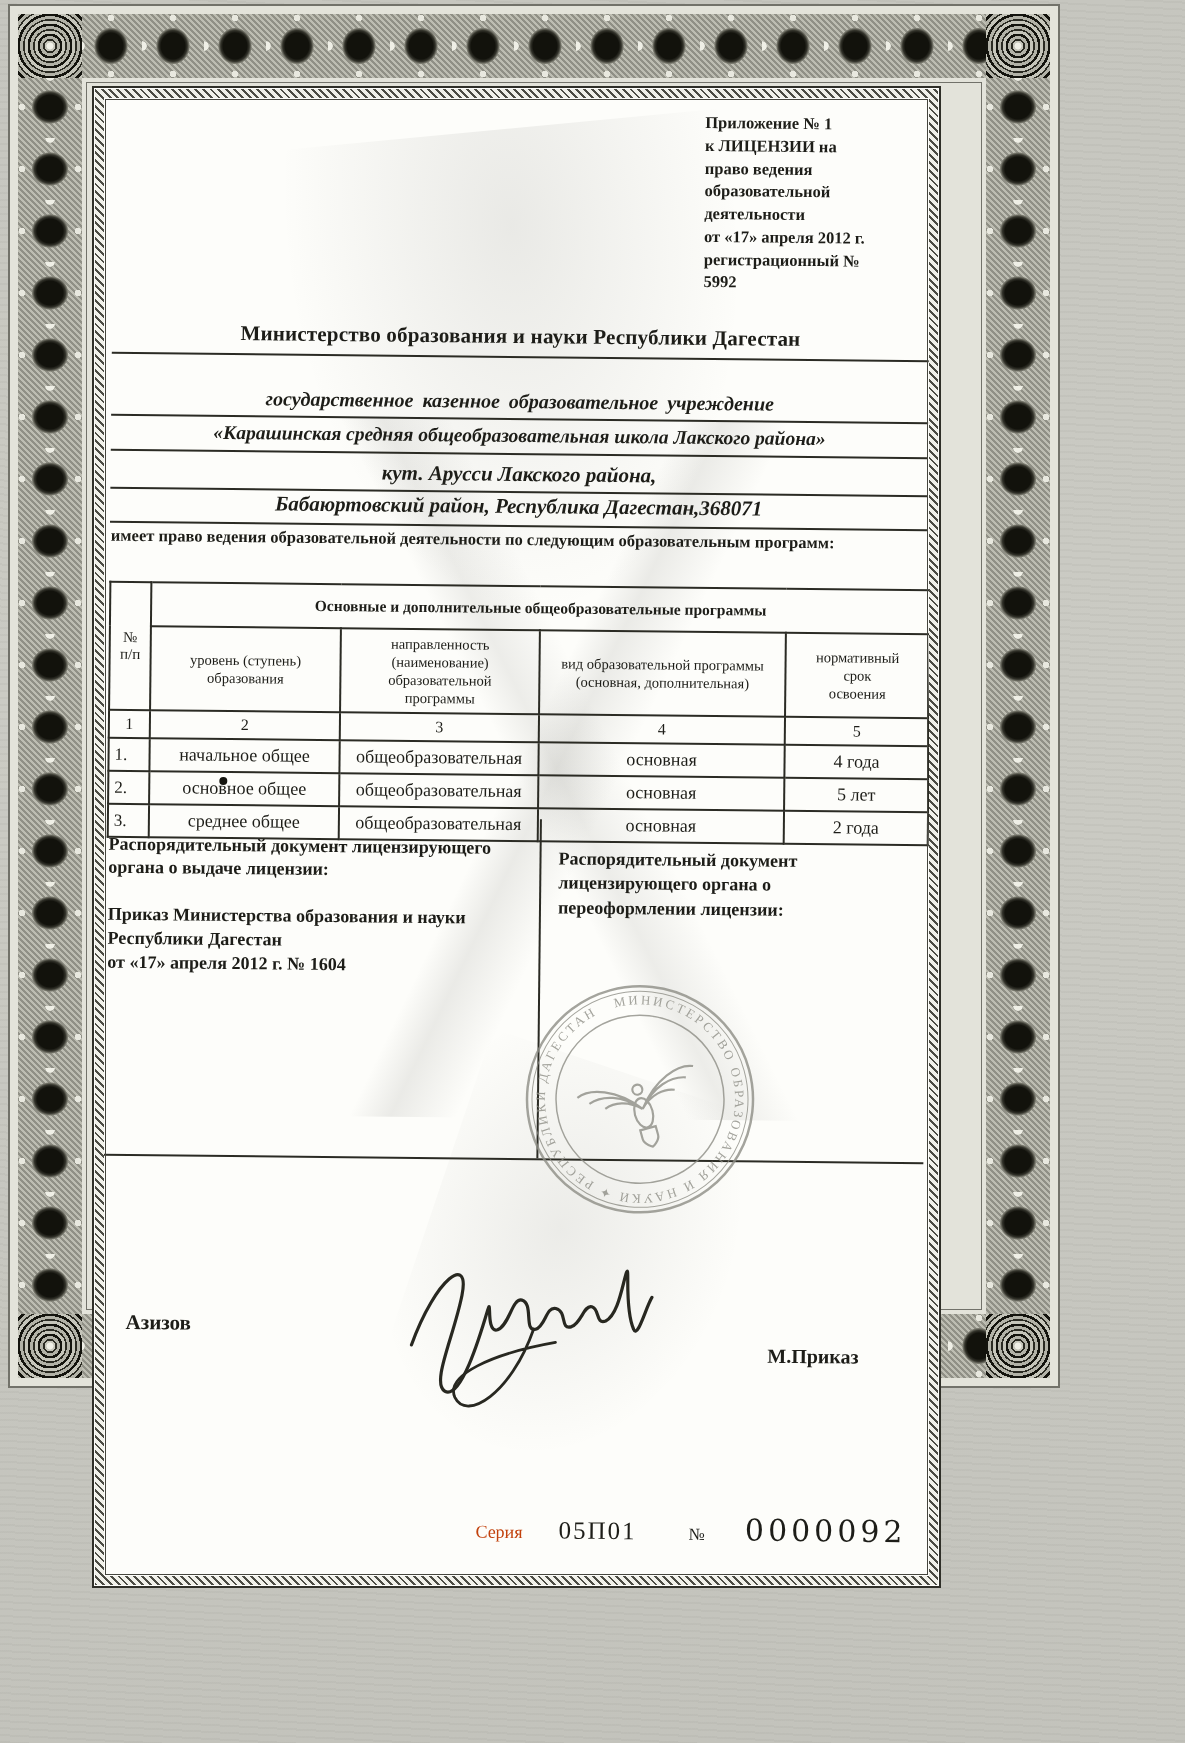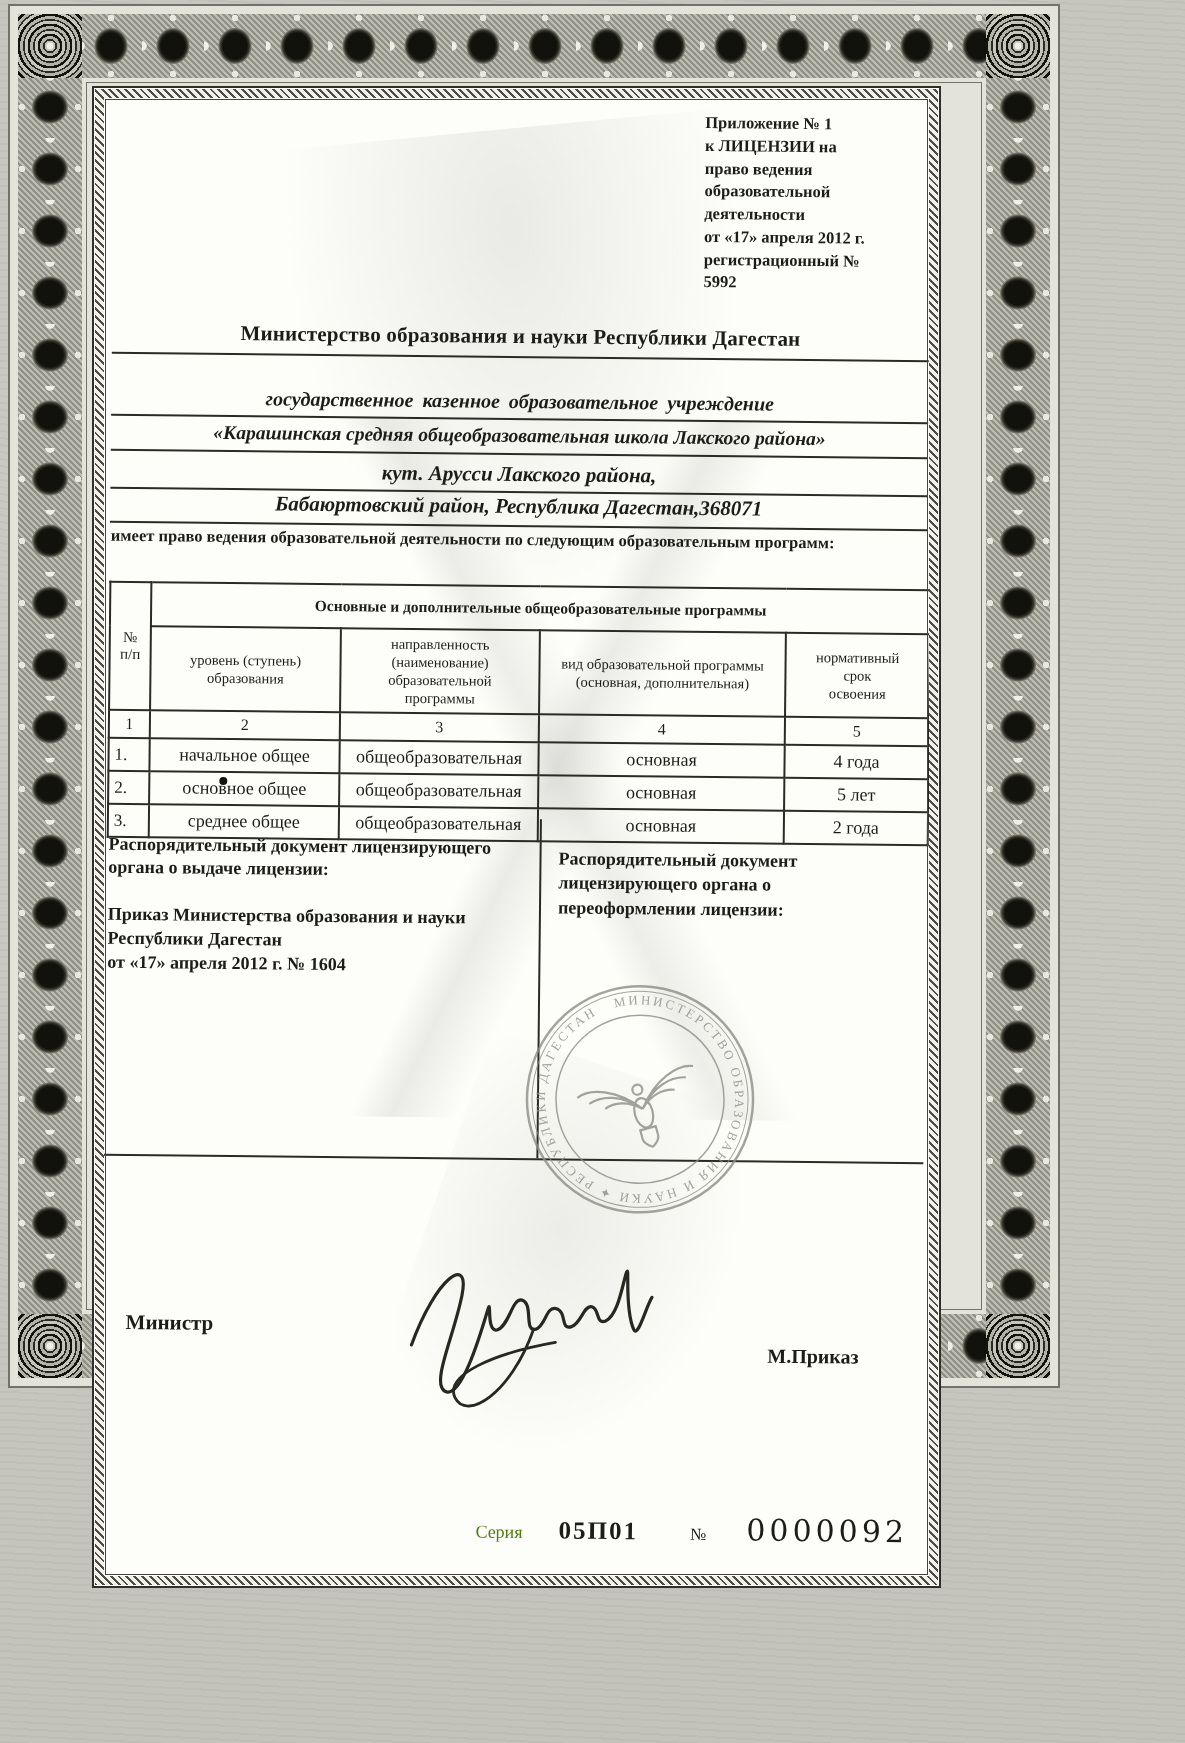--- a/index.html
+++ b/index.html
@@ -118,22 +118,22 @@
   .iss-right-label{position:absolute;left:452px;top:27px;width:330px;font-size:18px;font-weight:700;line-height:1.35;}
 
   
   .seal{position:absolute;left:428px;top:888px;width:244px;height:244px;opacity:.8;}
   .signature{position:absolute;left:296px;top:1138px;width:290px;height:205px;}
   .minister-label{position:absolute;left:38px;top:1226px;font-size:21px;font-weight:700;}
   .minister-name{position:absolute;left:680px;top:1254px;font-size:20px;font-weight:700;}
 
   
   .serial{position:absolute;left:390px;top:1422px;display:flex;align-items:baseline;}
-  .serial .lbl{font-size:18px;color:#4d7c0f;}
-  .serial .series-val{font-size:25px;font-weight:700;letter-spacing:2px;margin-left:36px;}
+  .serial .lbl{font-size:18px;color:#c2410c;}
+  .serial .series-val{font-size:25px;font-weight:400;letter-spacing:2px;margin-left:36px;}
   .serial .num-lbl{font-size:17px;margin-left:52px;}
   .serial .num-val{font-size:30px;letter-spacing:4px;margin-left:40px;font-family:"DejaVu Serif","Liberation Serif",serif;}
 </style>
 </head>
 <body>
 
 <div class="frame">
   <div class="band h top"></div>
   <div class="band h bottom"></div>
   <div class="band v left"></div>
@@ -259,21 +259,21 @@
         </g>
       </svg>
 
       <svg class="signature" viewBox="0 0 290 205">
         <g fill="none" stroke="#16160f" stroke-linecap="round" opacity=".92">
           <path stroke-width="3.2" d="M28,120 C52,52 86,28 78,70 C70,112 48,158 62,166 C78,174 96,112 104,84 C108,70 102,108 114,104 C126,99 128,72 138,74 C150,77 140,106 152,103 C162,100 162,80 172,82 C184,85 176,104 188,100 C198,96 200,78 208,80 C216,82 212,98 222,94 C234,88 238,60 242,46 C246,34 240,80 250,102 C254,112 262,80 268,70"></path>
           <path stroke-width="2.8" d="M150,103 C128,168 84,196 72,172 C62,150 108,128 172,116"></path>
         </g>
       </svg>
 
-      <div class="minister-label">Министр</div>
+      <div class="minister-label">Азизов</div>
       <div class="minister-name">М.Приказ</div>
 
       <div class="serial">
         <span class="lbl">Серия</span>
         <span class="series-val">05П01</span>
         <span class="num-lbl">№</span>
         <span class="num-val">0000092</span>
       </div>
     </div>
   </div>

